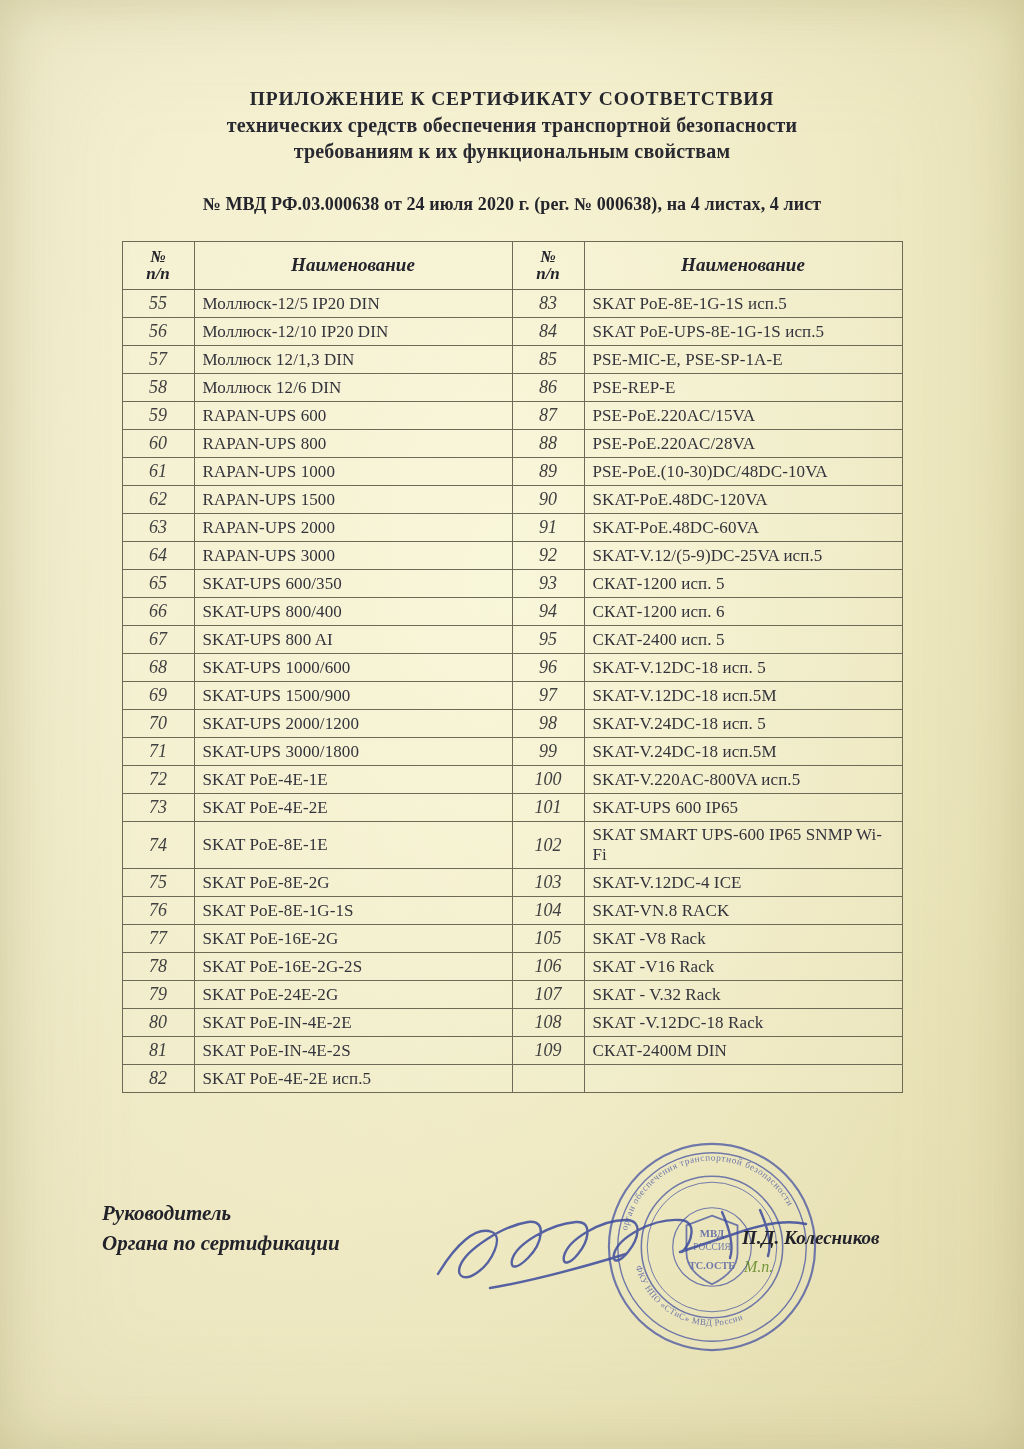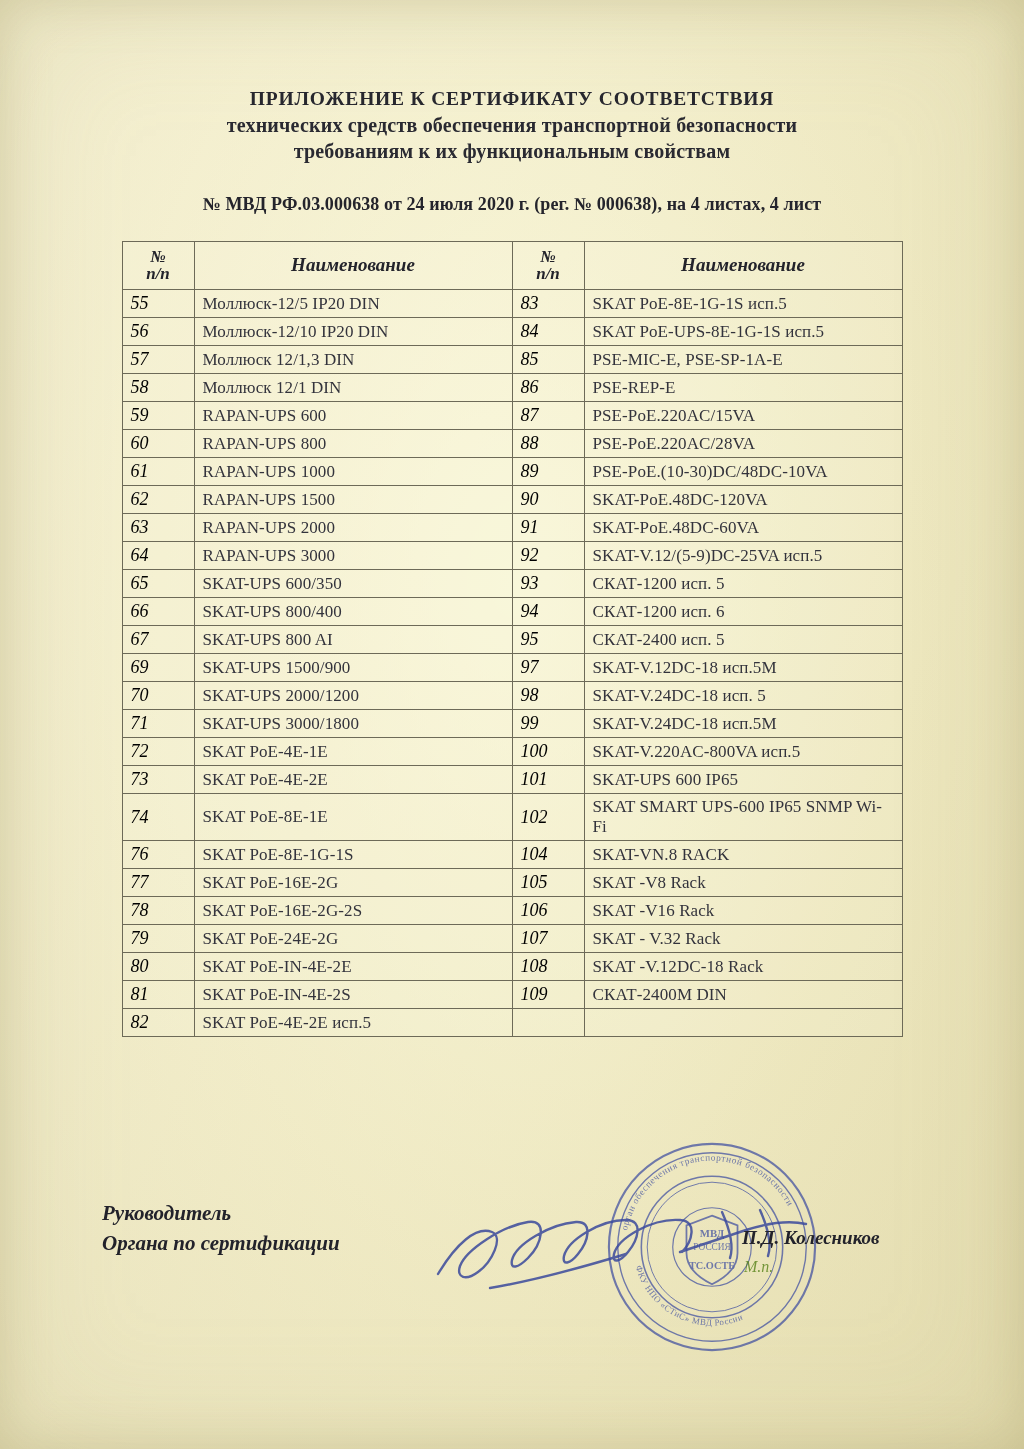--- a/index.html
+++ b/index.html
@@ -87,24 +87,24 @@
     line-height: 1.05;
     color: #23232b;
   }
   table.reg-table thead th.num-head {
     font-size: 17px;
   }
   col.c-num { width: 72px; }
   col.c-name { width: 318px; }
 
   td.num {
-    text-align: left;
+    text-align: center;
     font-style: italic;
     font-size: 18px;
-    color: #000000;
+    color: #404040;
     padding: 2px 2px;
   }
   td.name {
     text-align: left;
     font-size: 17px;
     color: #33333c;
     letter-spacing: 0.1px;
     padding-left: 10px;
     line-height: 1.18;
   }
@@ -204,21 +204,21 @@
           <td class="name">SKAT PoE-UPS-8E-1G-1S исп.5</td>
         </tr>
         <tr>
           <td class="num">57</td>
           <td class="name">Моллюск 12/1,3 DIN</td>
           <td class="num">85</td>
           <td class="name">PSE-MIC-E, PSE-SP-1A-E</td>
         </tr>
         <tr>
           <td class="num">58</td>
-          <td class="name">Моллюск 12/1 DIN</td>
+          <td class="name">Моллюск 12/6 DIN</td>
           <td class="num">86</td>
           <td class="name">PSE-REP-E</td>
         </tr>
         <tr>
           <td class="num">59</td>
           <td class="name">RAPAN-UPS 600</td>
           <td class="num">87</td>
           <td class="name">PSE-PoE.220AC/15VA</td>
         </tr>
         <tr>
@@ -261,20 +261,26 @@
           <td class="num">66</td>
           <td class="name">SKAT-UPS 800/400</td>
           <td class="num">94</td>
           <td class="name">СКАТ-1200 исп. 6</td>
         </tr>
         <tr>
           <td class="num">67</td>
           <td class="name">SKAT-UPS 800 AI</td>
           <td class="num">95</td>
           <td class="name">СКАТ-2400 исп. 5</td>
+        </tr>
+        <tr>
+          <td class="num">68</td>
+          <td class="name">SKAT-UPS 1000/600</td>
+          <td class="num">96</td>
+          <td class="name">SKAT-V.12DC-18 исп. 5</td>
         </tr>
         <tr>
           <td class="num">69</td>
           <td class="name">SKAT-UPS 1500/900</td>
           <td class="num">97</td>
           <td class="name">SKAT-V.12DC-18 исп.5М</td>
         </tr>
         <tr>
           <td class="num">70</td>
           <td class="name">SKAT-UPS 2000/1200</td>
@@ -297,20 +303,26 @@
           <td class="num">73</td>
           <td class="name">SKAT PoE-4E-2E</td>
           <td class="num">101</td>
           <td class="name">SKAT-UPS 600 IP65</td>
         </tr>
         <tr class="row-tall">
           <td class="num">74</td>
           <td class="name">SKAT PoE-8E-1E</td>
           <td class="num">102</td>
           <td class="name">SKAT SMART UPS-600 IP65 SNMP Wi-Fi</td>
+        </tr>
+        <tr>
+          <td class="num">75</td>
+          <td class="name">SKAT PoE-8E-2G</td>
+          <td class="num">103</td>
+          <td class="name">SKAT-V.12DC-4 ICE</td>
         </tr>
         <tr>
           <td class="num">76</td>
           <td class="name">SKAT PoE-8E-1G-1S</td>
           <td class="num">104</td>
           <td class="name">SKAT-VN.8 RACK</td>
         </tr>
         <tr>
           <td class="num">77</td>
           <td class="name">SKAT PoE-16E-2G</td>

